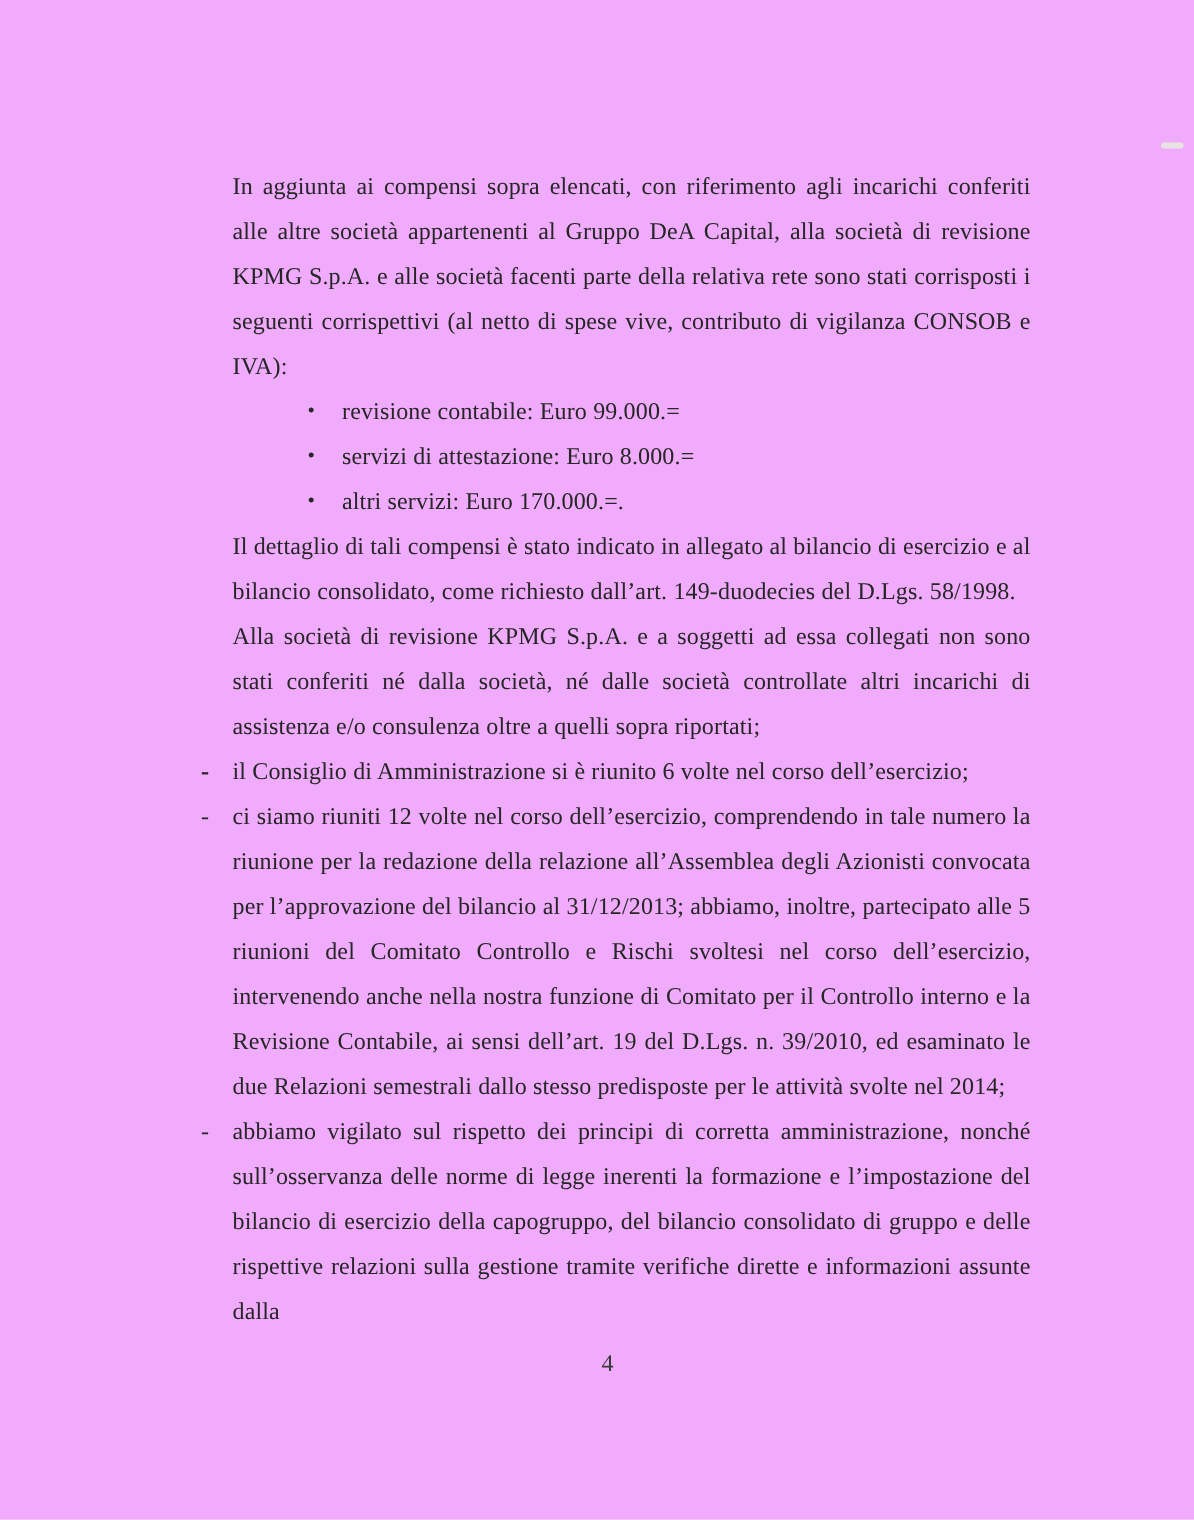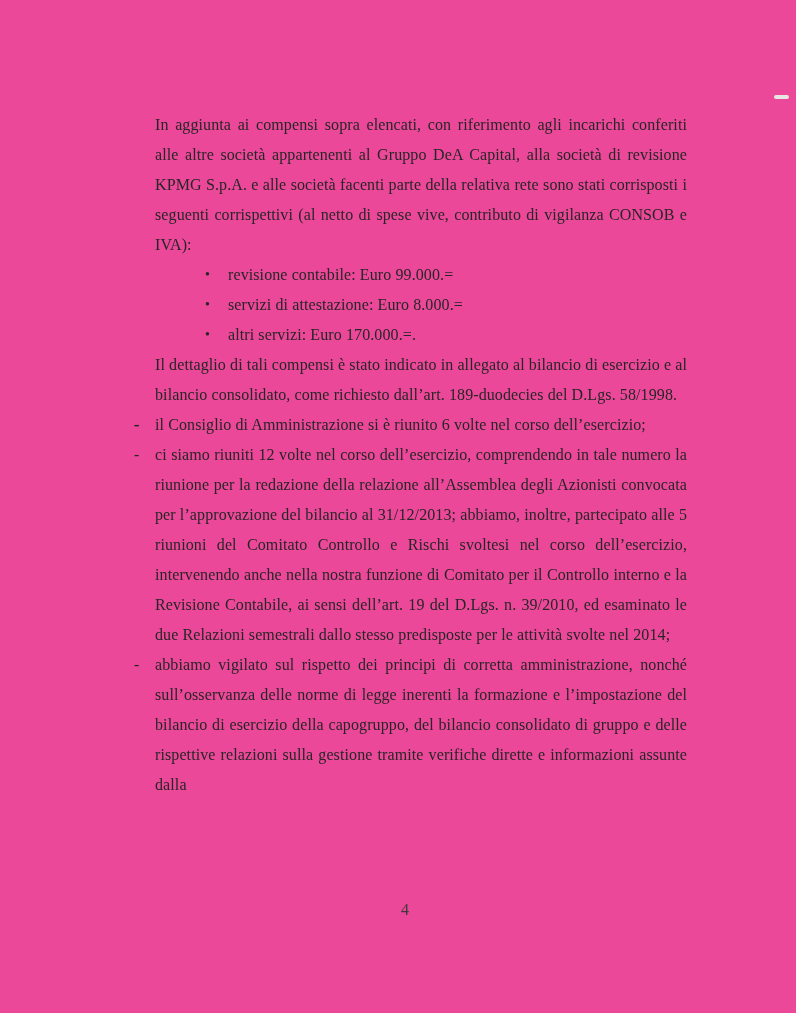--- a/index.html
+++ b/index.html
@@ -11,21 +11,21 @@
     height: 1013px;
     position: relative;
     background: #fcfcfb;
     overflow: hidden;
     font-family: "Liberation Serif", "DejaVu Serif", serif;
     color: #262626;
   }
   .sheet {
     position: absolute;
     inset: 0;
-    background: #ec4899;
+    background: #f0abfc;
   }
   
   .scan-artifact {
     position: absolute;
     left: 774px;
     top: 95px;
     width: 15px;
     height: 4px;
     background: #e7e4e2;
     border-radius: 2px;
@@ -94,22 +94,23 @@
     <div class="bullet-item">
       <span class="bullet-marker">•</span>
       <span>servizi di attestazione: Euro 8.000.=</span>
     </div>
 
     <div class="bullet-item">
       <span class="bullet-marker">•</span>
       <span>altri servizi: Euro 170.000.=.</span>
     </div>
 
-    <p class="para">Il dettaglio di tali compensi è stato indicato in allegato al bilancio di esercizio e al bilancio consolidato, come richiesto dall’art. 189-duodecies del D.Lgs. 58/1998.</p>
+    <p class="para">Il dettaglio di tali compensi è stato indicato in allegato al bilancio di esercizio e al bilancio consolidato, come richiesto dall’art. 149-duodecies del D.Lgs. 58/1998.</p>
 
+    <p class="para">Alla società di revisione KPMG S.p.A. e a soggetti ad essa collegati non sono stati conferiti né dalla società, né dalle società controllate altri incarichi di assistenza e/o consulenza oltre a quelli sopra riportati;</p>
 
     <div class="dash-item">
       <span class="dash-marker">-</span>
     </div>
 
     <div class="dash-item">
       <span class="dash-marker">-</span>
       <span>il Consiglio di Amministrazione si è riunito 6 volte nel corso dell’esercizio;</span>
     </div>
 

